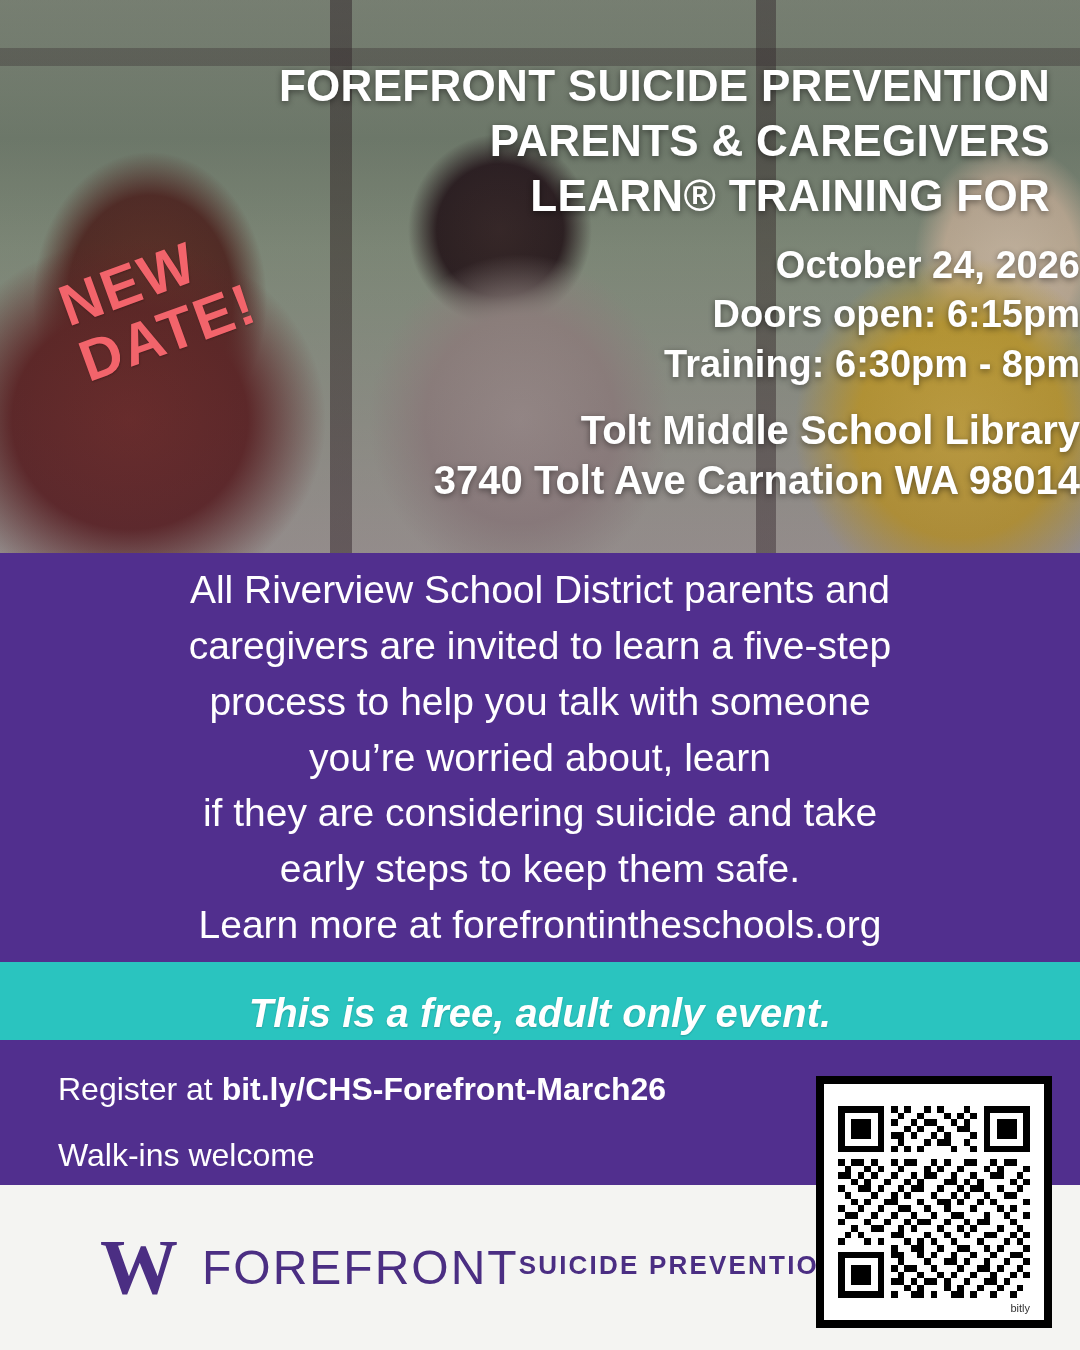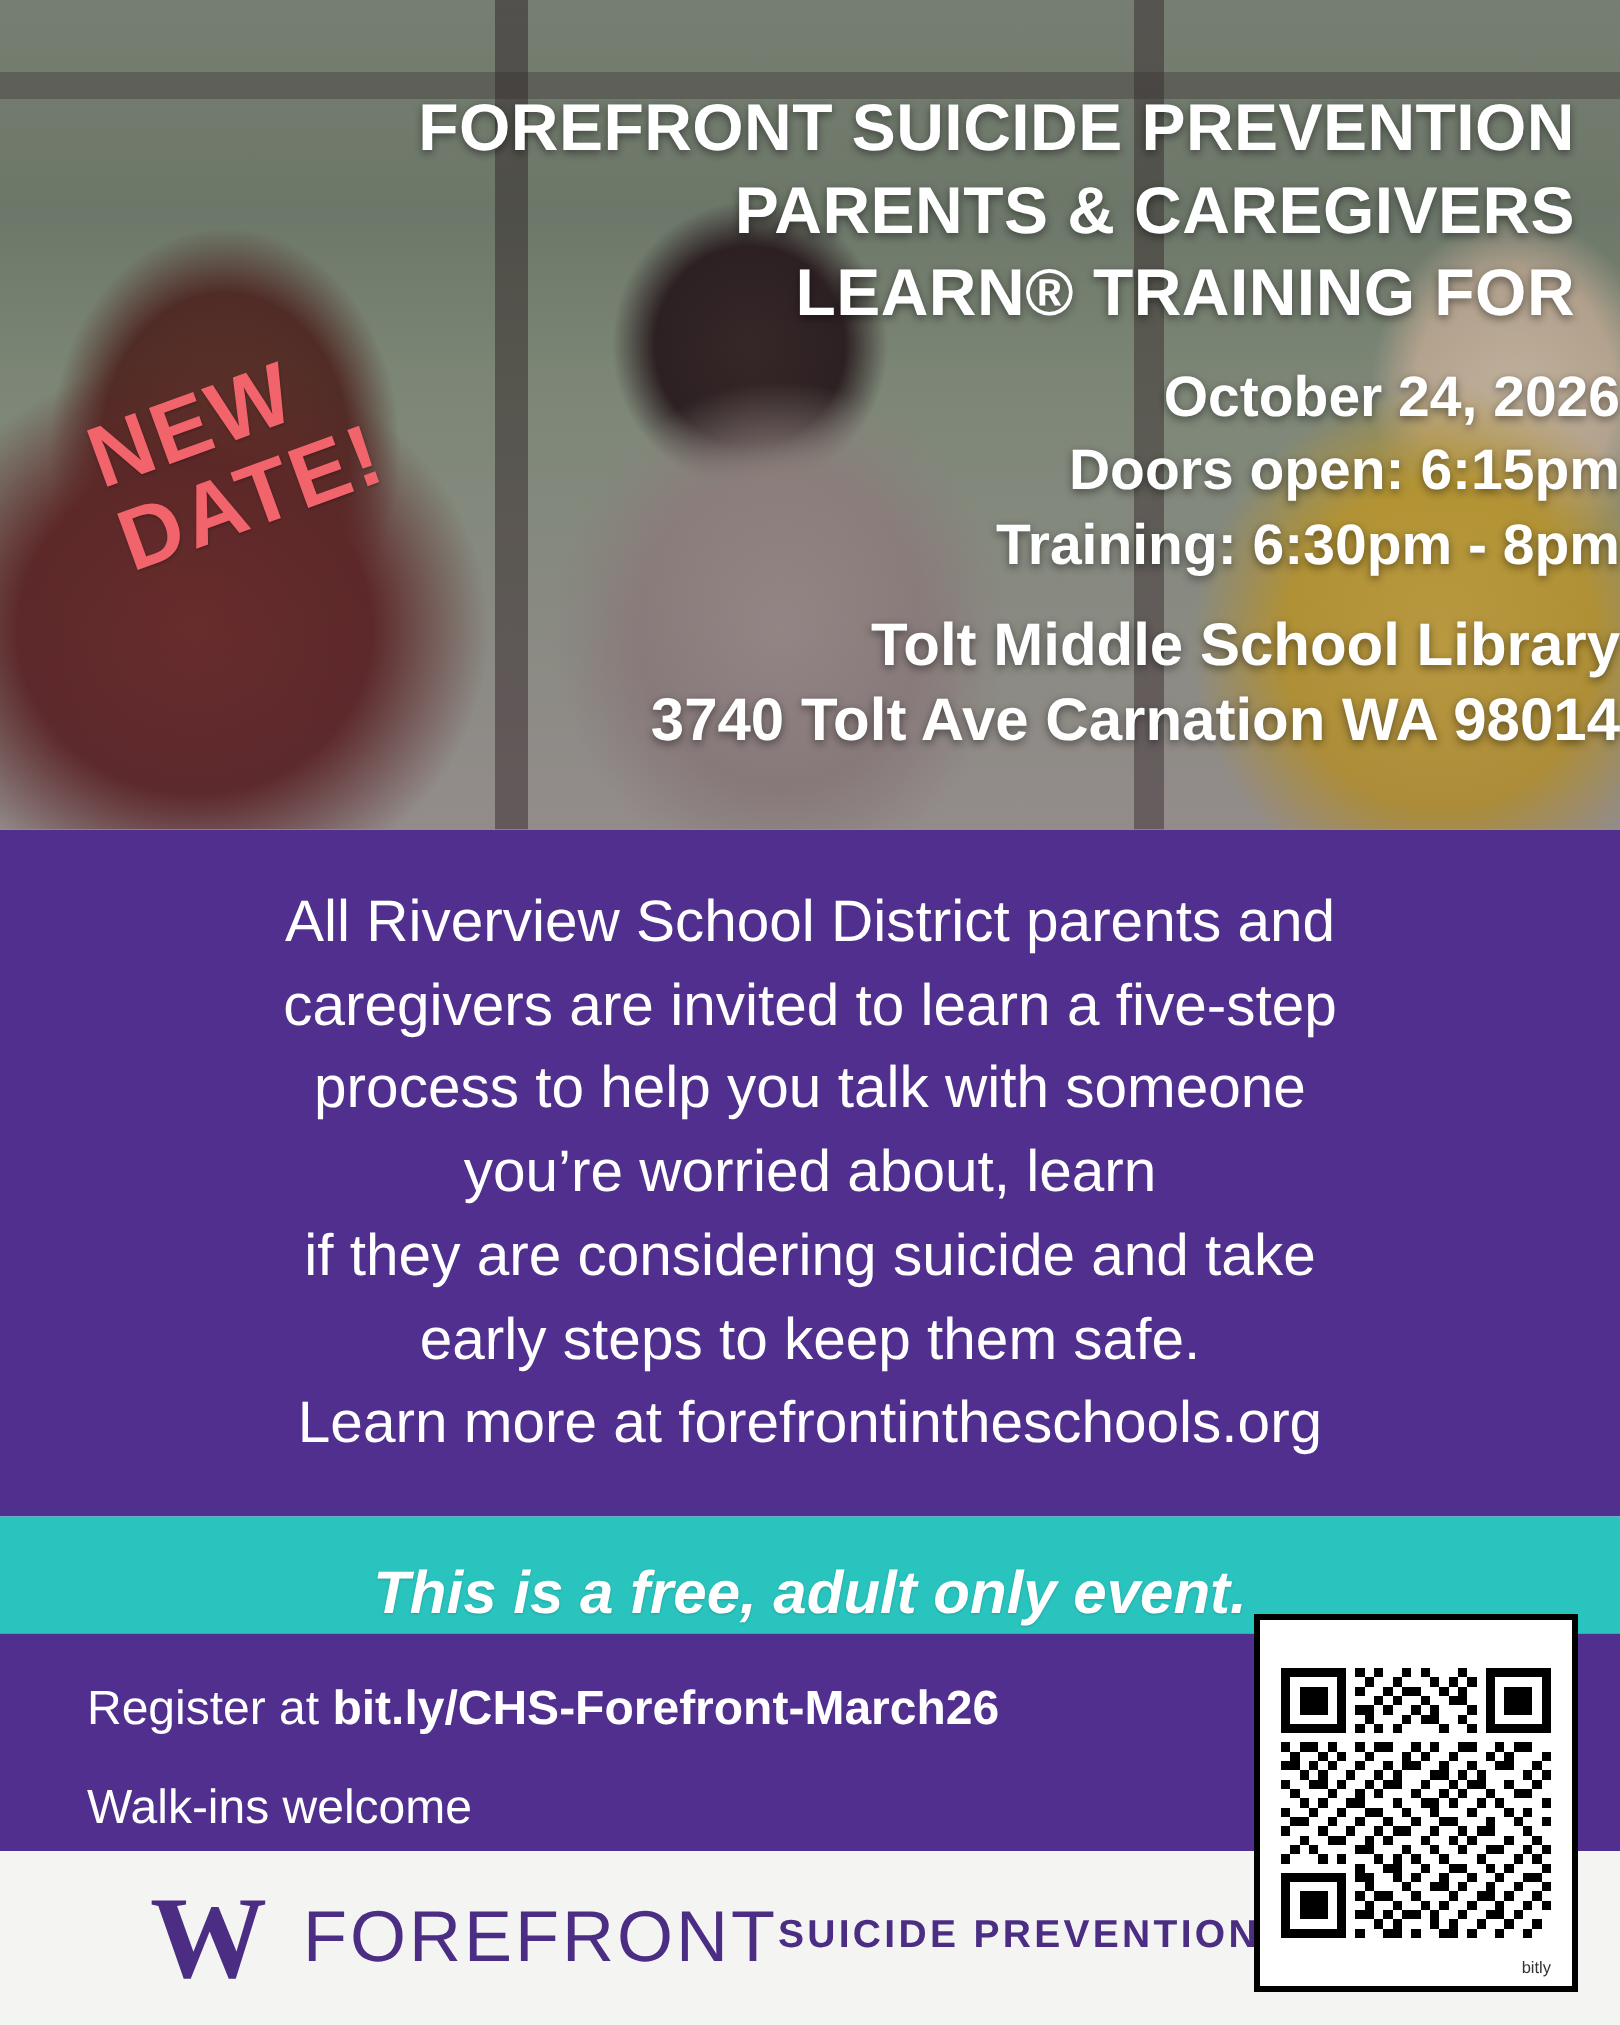--- a/index.html
+++ b/index.html
@@ -93,21 +93,21 @@
     font-size: 58px;
     font-weight: bold;
     line-height: 1.02;
     letter-spacing: 2px;
     text-shadow: 0 1px 2px rgba(0,0,0,0.25);
   }
 
   
   .body-purple {
     background: #512f8e;
-    height: 458px;
+    height: 409px;
     display: flex;
     align-items: center;
     justify-content: center;
   }
   .body-copy {
     color: #ffffff;
     text-align: center;
     font-size: 39px;
     line-height: 1.43;
     padding: 0 48px;
@@ -238,24 +238,24 @@
     background: #1b1b1b;
     border-radius: 58% 22% 50% 40%;
     transform: rotate(14deg);
   }
 
   
   .qr-card {
     position: absolute;
     right: 28px;
     bottom: 22px;
-    width: 216px;
+    width: 236px;
     height: 252px;
     background: #ffffff;
-    border: 4px solid #000000;
+    border: 8px solid #000000;
     box-sizing: border-box;
     z-index: 6;
   }
   .qr-inner {
     position: absolute;
     inset: 14px;
   }
   .qr-bitly {
     position: absolute;
     right: 14px;

